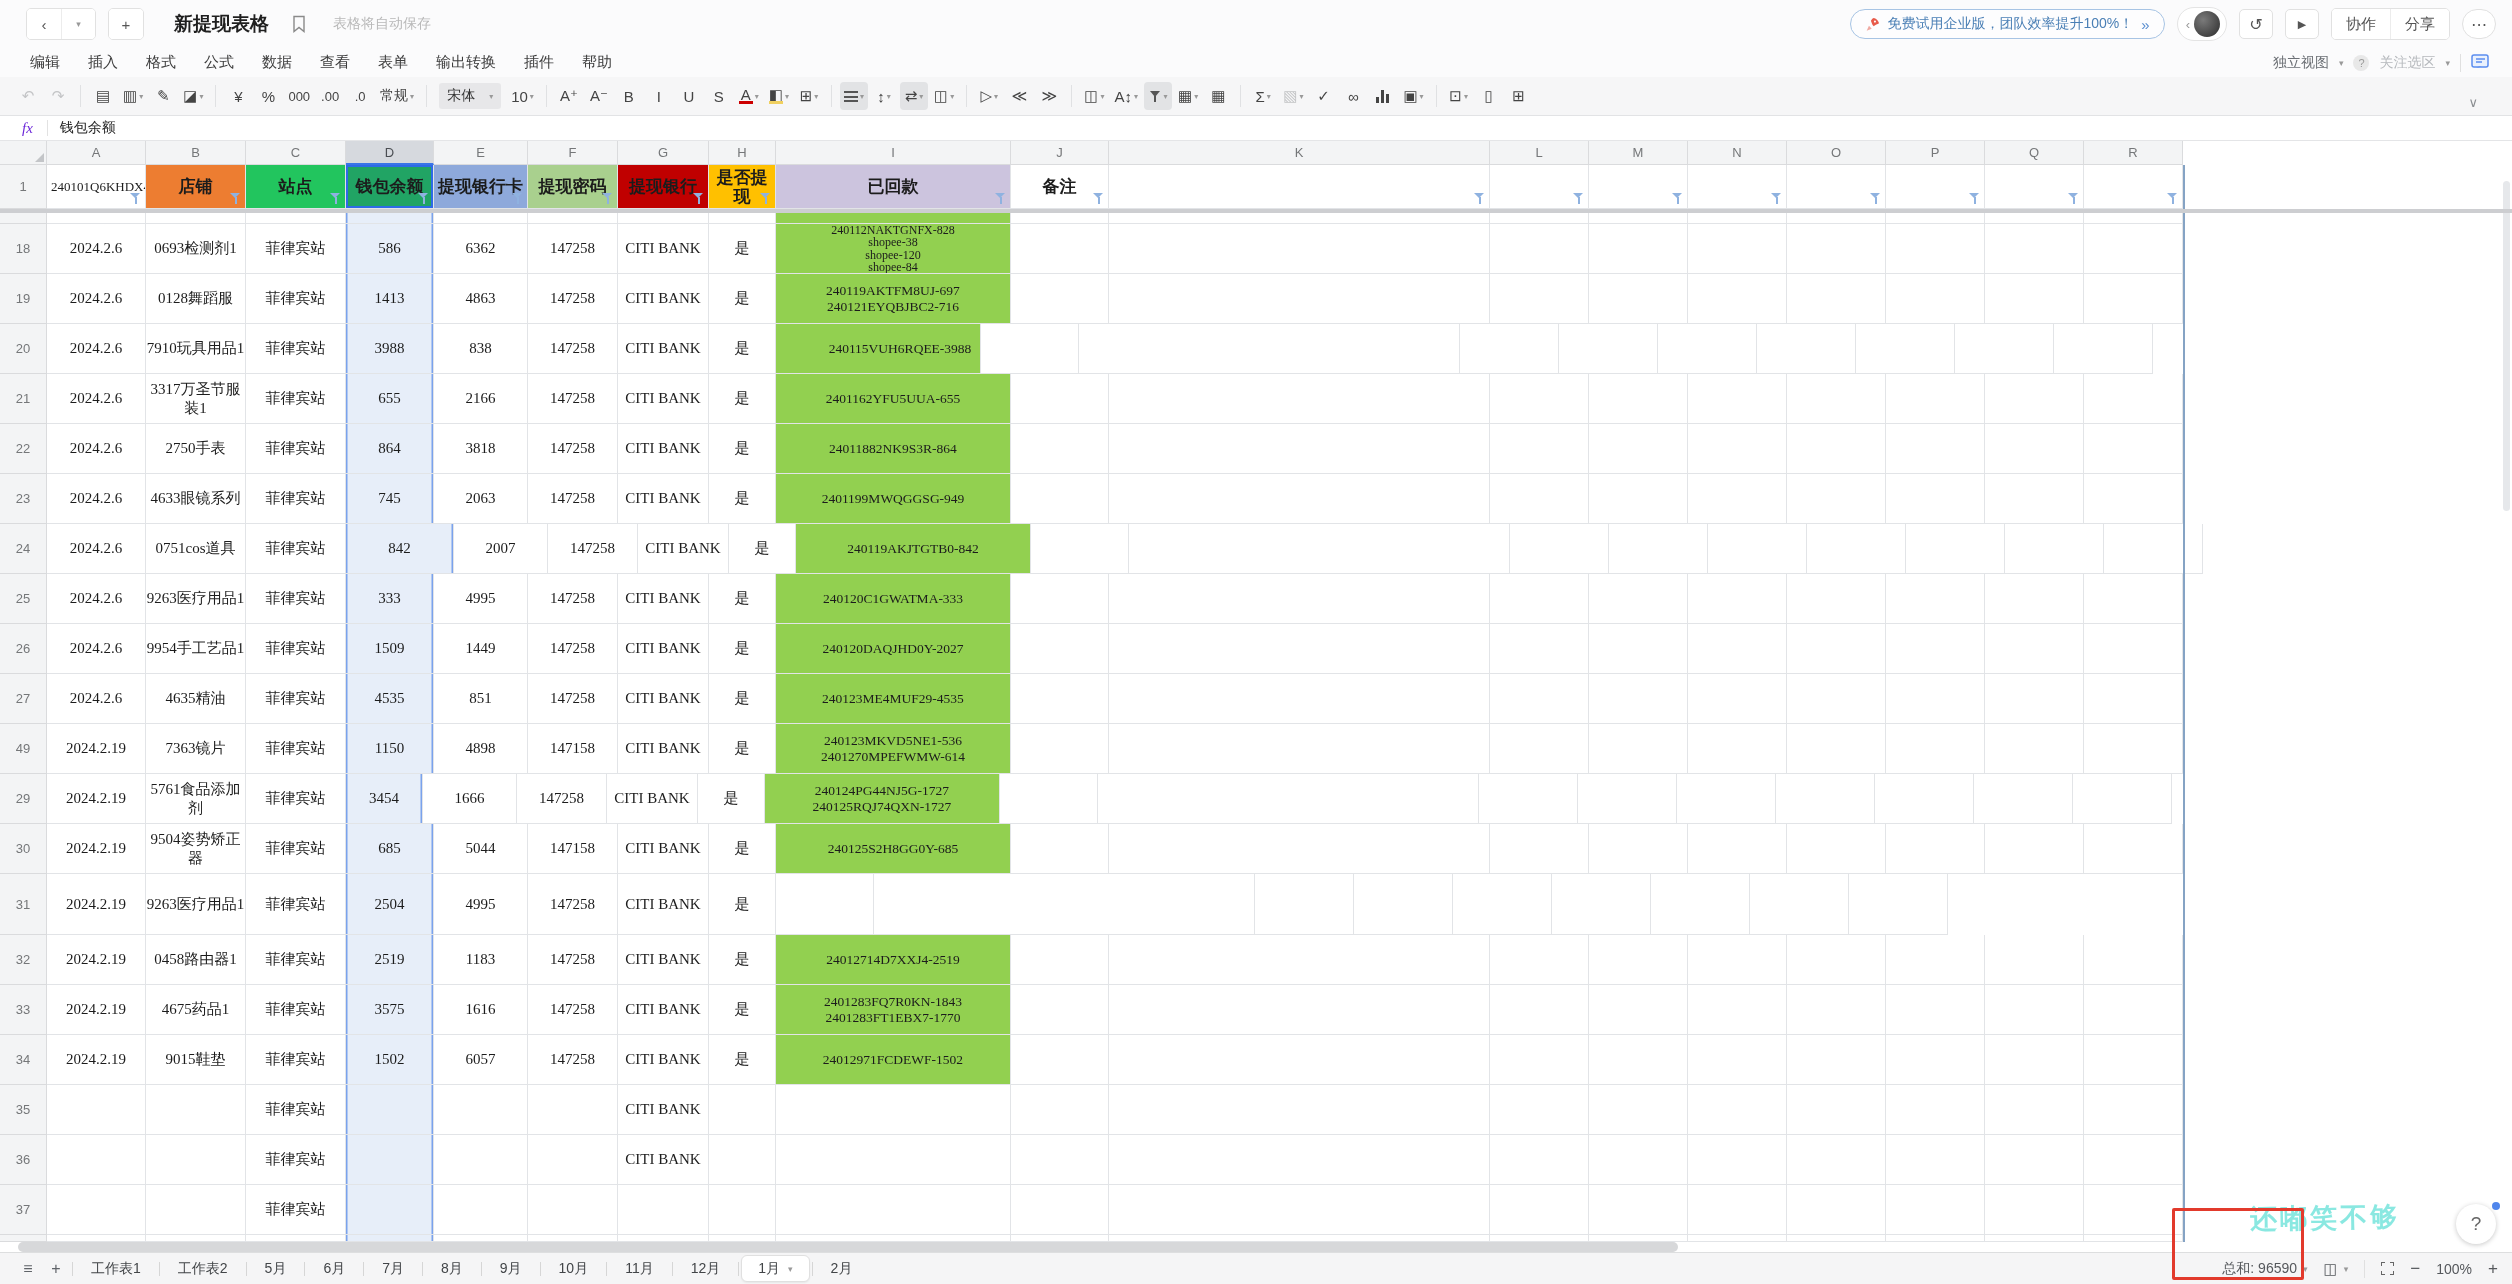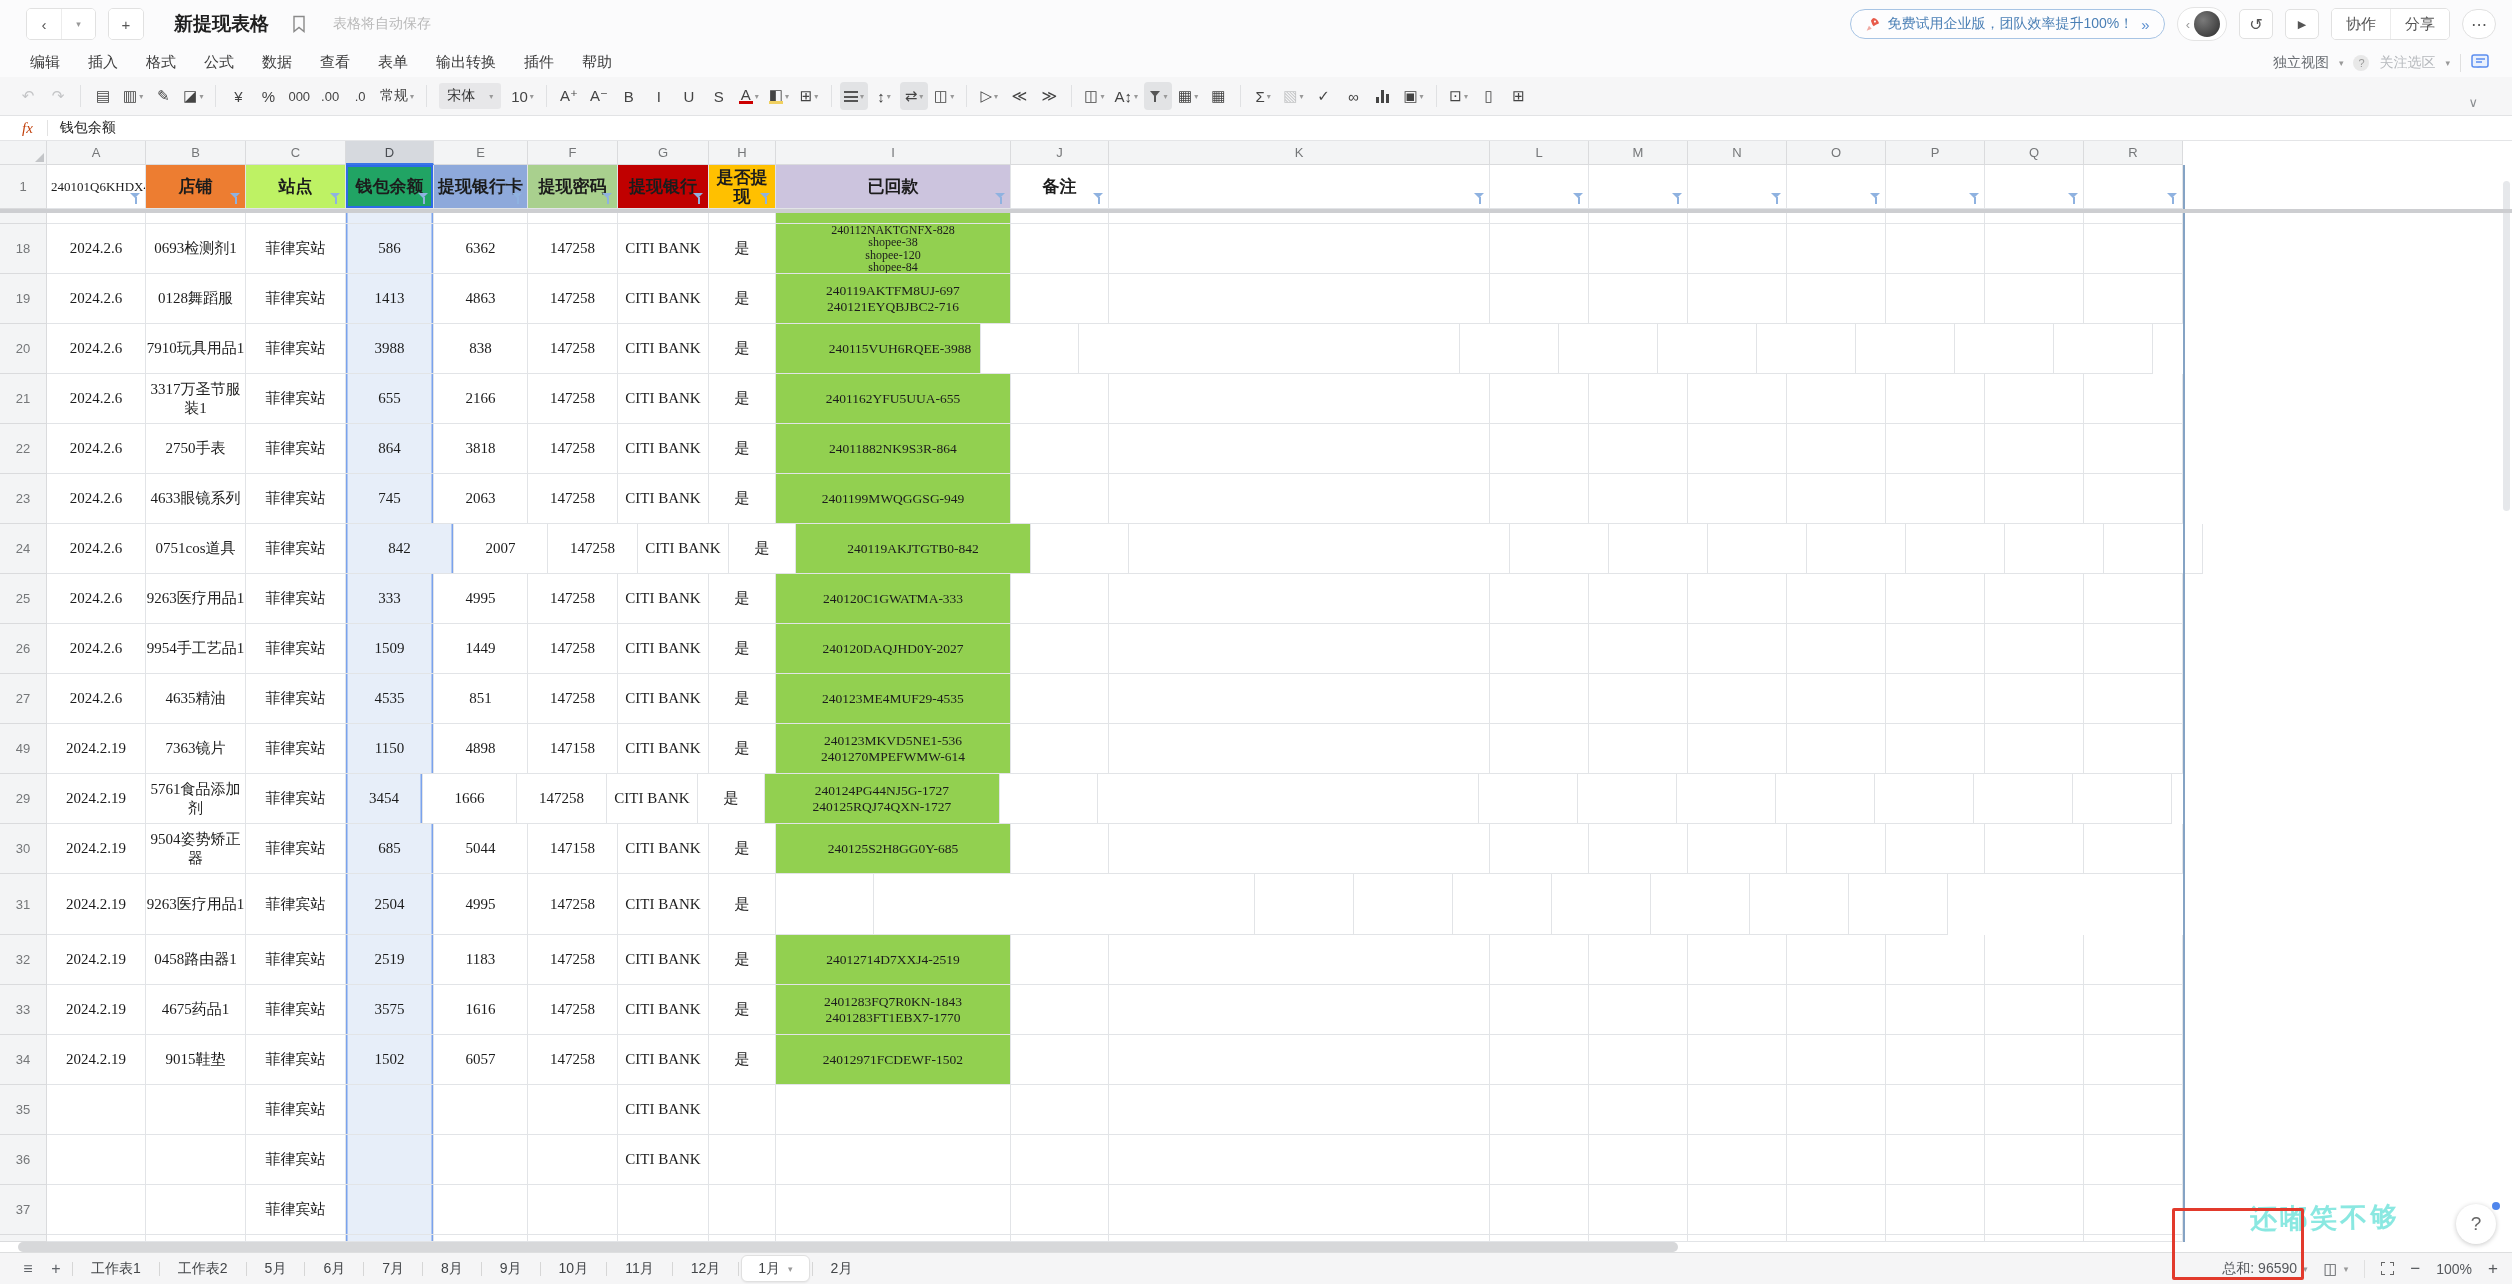--- a/index.html
+++ b/index.html
@@ -65,21 +65,21 @@
   .i-chart { width:14px; height:13px; display:inline-block;
     background:linear-gradient(#444,#444),linear-gradient(#444,#444),linear-gradient(#444,#444);
     background-size:3px 6px,3px 13px,3px 9px; background-position:0 100%,5px 100%,10px 100%; background-repeat:no-repeat; }
   .i-align { width:14px; height:11px; display:inline-block;
     background:repeating-linear-gradient(to bottom,#555 0 2px,transparent 2px 4.5px); }
   .collapse-chevron { position:absolute; top:95px; right:34px; color:#8a8d91; font-size:13px; }
 
   
   #formulabar { position:absolute; top:116px; left:0; width:2512px; height:25px; background:#fff;
                 border-bottom:1px solid #e4e5e7; display:flex; align-items:center; }
-  .fx { font-family:"Liberation Serif",serif; font-style:italic; color:#c2410c; font-size:15px; padding:0 14px 0 22px; }
+  .fx { font-family:"Liberation Serif",serif; font-style:italic; color:#6d28d9; font-size:15px; padding:0 14px 0 22px; }
   .fx-div { width:1px; height:16px; background:#e2e2e2; margin-right:12px; }
   .fx-value { font-size:14px; color:#222; }
 
   
   #grid { position:absolute; top:141px; left:0; width:2512px; height:1101px; overflow:hidden; background:#fff;
           font-family:"Liberation Serif","DejaVu Serif",serif; }
   .g-row { display:flex; }
   .cell { flex:none; border-right:1px solid #e2e4e7; border-bottom:1px solid #e2e4e7; overflow:hidden;
           display:flex; align-items:center; justify-content:center; text-align:center; position:relative;
           background:#fff; color:#1c1c1c; }
@@ -432,21 +432,21 @@
           <div class="cell " style="width: 99px; height: 24px;">N</div>
           <div class="cell " style="width: 99px; height: 24px;">O</div>
           <div class="cell " style="width: 99px; height: 24px;">P</div>
           <div class="cell " style="width: 99px; height: 24px;">Q</div>
           <div class="cell " style="width: 99px; height: 24px;">R</div>
         </div>
         <div class="g-row">
           <div class="cell rownum" style="width: 47px; height: 44px;">1</div>
           <div class="cell hdr-a" style="width: 99px; height: 44px; background: rgb(255, 255, 255);">240101Q6KHDX4<span class="funnel"></span></div>
           <div class="cell hdr-cell" style="width: 100px; height: 44px; background: rgb(237, 125, 49);">店铺<span class="funnel"></span></div>
-          <div class="cell hdr-cell" style="width: 100px; height: 44px; background: #bef264;">站点<span class="funnel"></span></div>
+          <div class="cell hdr-cell" style="width: 100px; height: 44px; background: #22c55e;">站点<span class="funnel"></span></div>
           <div class="cell hdr-cell d-sel-hdr" style="width: 88px; height: 44px; background: rgb(33, 164, 100);">钱包余额<span class="funnel"></span></div>
           <div class="cell hdr-cell" style="width: 94px; height: 44px; background: rgb(142, 169, 219);">提现银行卡<span class="funnel"></span></div>
           <div class="cell hdr-cell" style="width: 90px; height: 44px; background: rgb(169, 208, 142);">提现密码<span class="funnel"></span></div>
           <div class="cell hdr-cell" style="width: 91px; height: 44px; background: rgb(192, 0, 0);">提现银行<span class="funnel"></span></div>
           <div class="cell hdr-cell" style="width: 67px; height: 44px; background: rgb(255, 192, 0);">是否提现<span class="funnel"></span></div>
           <div class="cell hdr-cell" style="width: 235px; height: 44px; background: rgb(204, 196, 222);">已回款<span class="funnel"></span></div>
           <div class="cell hdr-cell" style="width: 98px; height: 44px; background: rgb(255, 255, 255);">备注<span class="funnel"></span></div>
           <div class="cell hdr-cell" style="width: 381px; height: 44px; background: rgb(255, 255, 255);">
             <span class="funnel"></span>
           </div>

